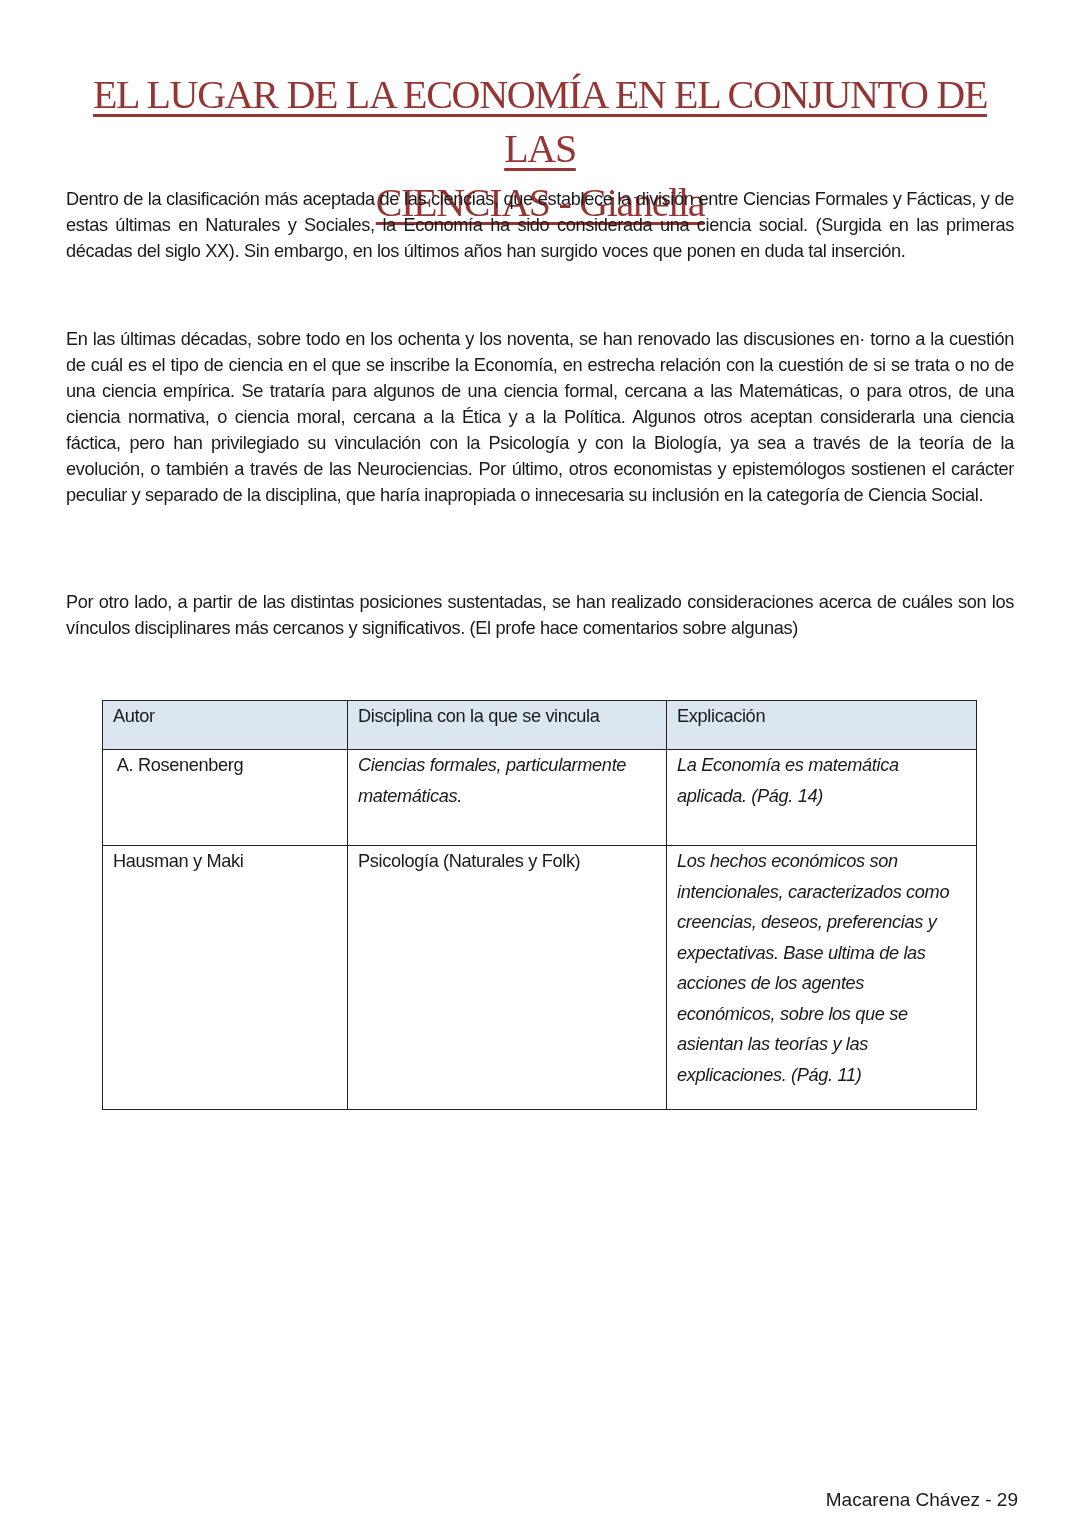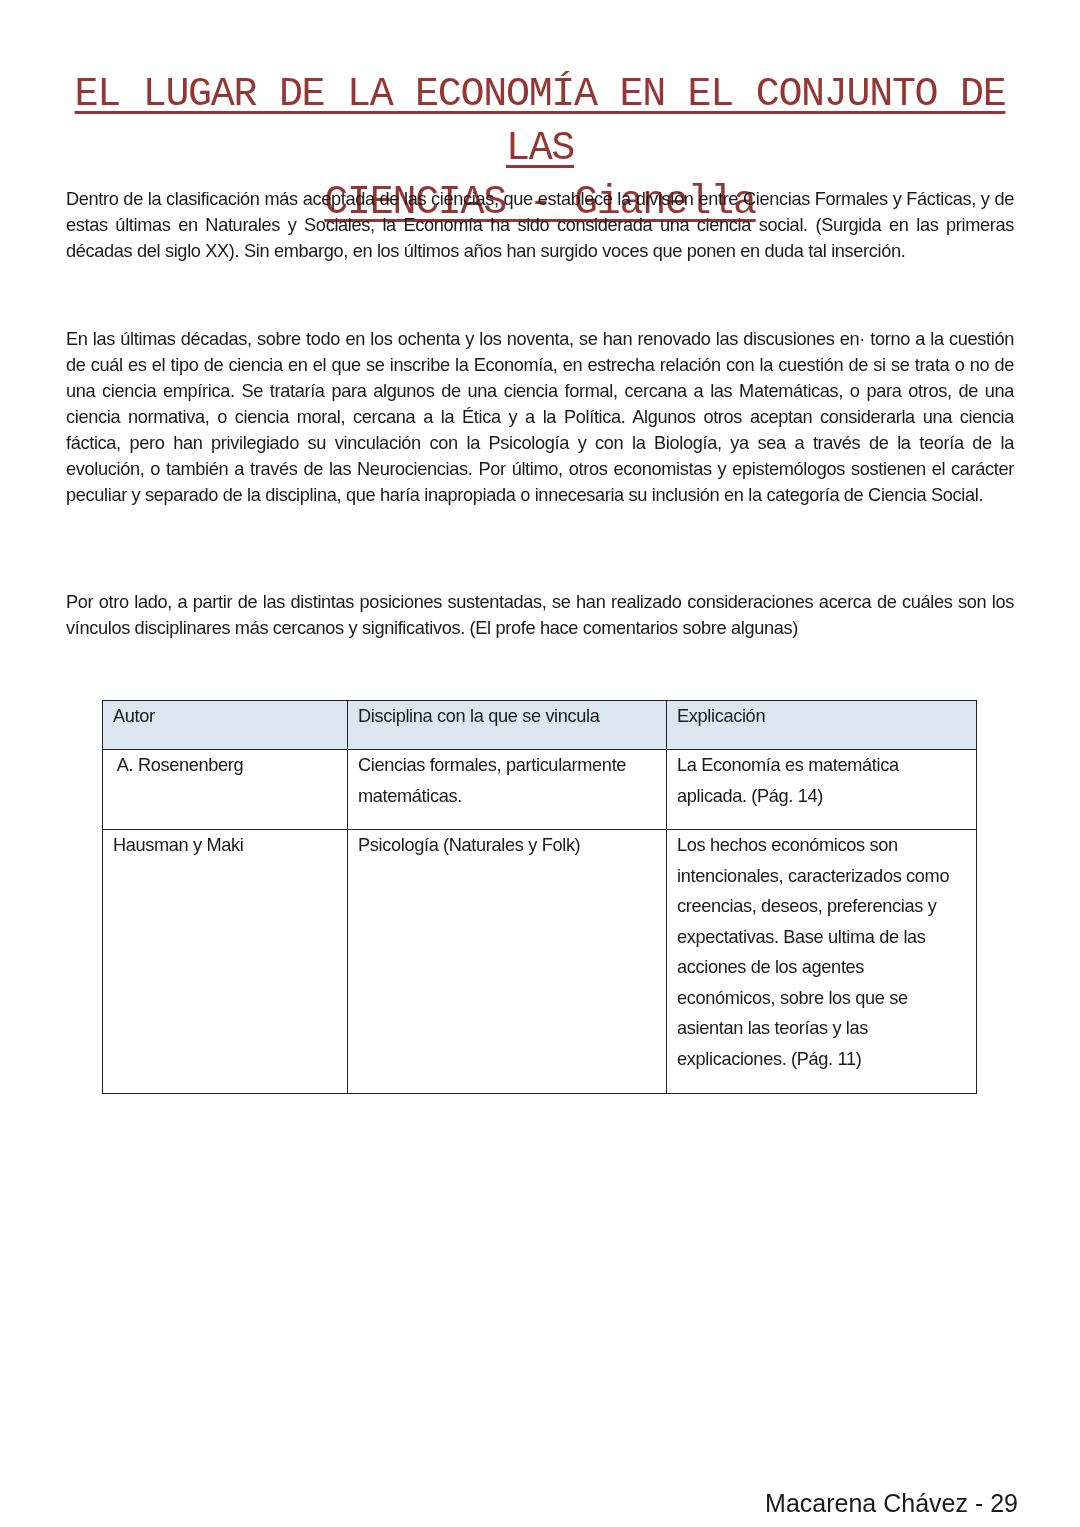--- a/index.html
+++ b/index.html
@@ -3,21 +3,21 @@
   <meta charset="utf-8">
   <style>
     html, body { margin: 0; padding: 0; background: #ffffff; }
     body {
       width: 1080px; height: 1527px; position: relative; overflow: hidden;
       font-family: "Liberation Sans", sans-serif; color: #1a1a1a;
     }
     .title {
       position: absolute; left: 60px; width: 960px; top: 68px;
       text-align: center; color: #943634;
-      font-family: Liberation Mono, monospace;
+      font-family: Liberation Serif, serif;
       font-size: 40px; line-height: 54px; letter-spacing: -1.3px;
     }
     .title span { text-decoration: underline; text-decoration-thickness: 3px; text-underline-offset: 6px; }
     .para {
       position: absolute; left: 66px; width: 948px;
       font-size: 18.2px; line-height: 26px; text-align: justify;
       letter-spacing: -0.35px; margin: 0;
     }
     #p1 { top: 186px; }
     #p2 { top: 326px; }
@@ -28,24 +28,24 @@
       font-size: 18.2px; line-height: 30.5px; letter-spacing: -0.35px;
     }
     table.auth td, table.auth th {
       border: 1.5px solid #222; vertical-align: top;
       padding: 0 9px 0 10px; text-align: left; font-weight: normal;
     }
     table.auth th { background: #dce6f1; height: 48px; padding-top: 0; }
     .c1 { width: 245px; }
     .c2 { width: 319px; }
     .c3 { width: 310px; }
-    .j { text-align: right; }
+    .j { text-align: right; font-style: italic; }
     .footer {
       position: absolute; right: 62px; top: 1489px;
-      font-size: 25px; color: #1a1a1a;
+      font-size: 19px; color: #1a1a1a;
     }
   </style>
 </head>
 <body>
 
 <div class="title">
   <span>EL LUGAR DE LA ECONOMÍA EN EL CONJUNTO DE LAS</span><br>
   <span>CIENCIAS - Gianella</span>
 </div>
 
@@ -60,21 +60,21 @@
       <col class="c3">
   </colgroup>
   <thead>
     <tr>
       <th>Autor</th>
       <th>Disciplina con la que se vincula</th>
       <th>Explicación</th>
     </tr>
   </thead>
   <tbody>
-    <tr style="height:80px">
+    <tr style="height:96px">
       <td style="white-space:pre"> A. Rosenenberg</td>
       <td class="j">Ciencias formales, particularmente matemáticas.</td>
       <td class="j">La Economía es matemática aplicada. (Pág. 14)</td>
     </tr>
     <tr style="height:264px">
       <td>Hausman y Maki</td>
       <td>Psicología (Naturales y Folk)</td>
       <td class="j">Los hechos económicos son intencionales, caracterizados como creencias, deseos, preferencias y expectativas. Base ultima de las acciones de los agentes económicos, sobre los que se asientan las teorías y las explicaciones. (Pág. 11)</td>
     </tr>
   </tbody>

